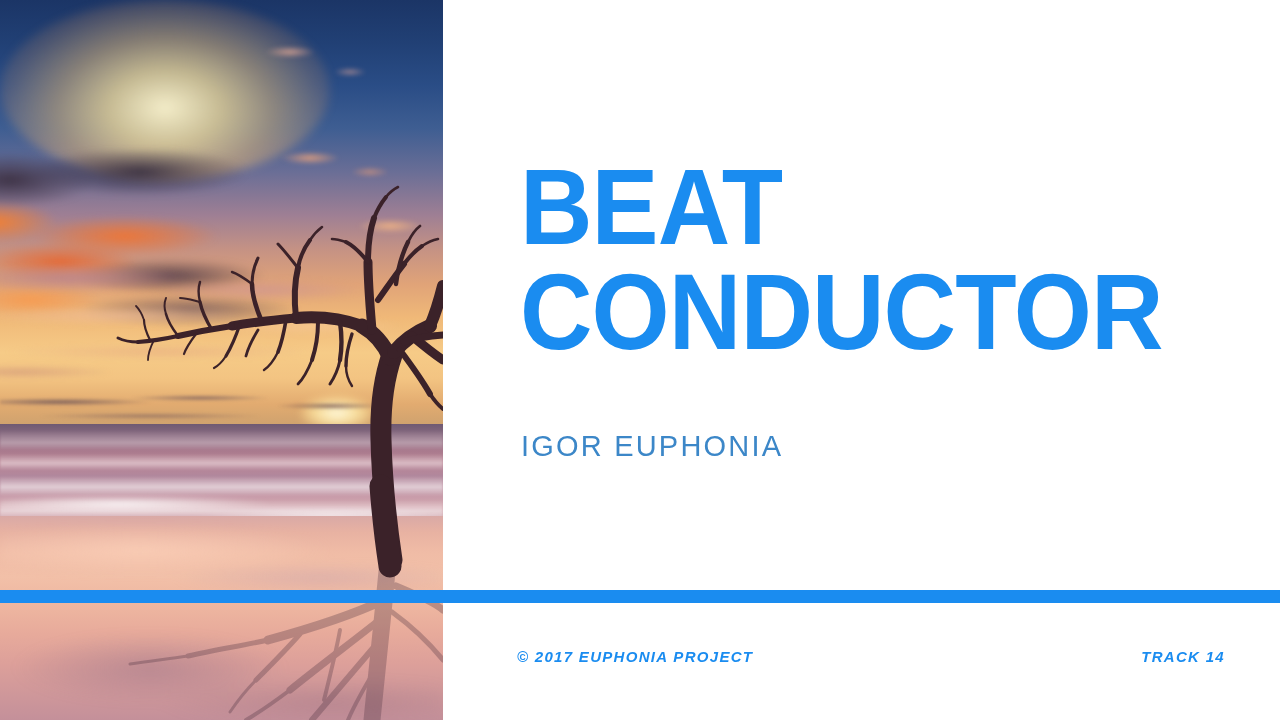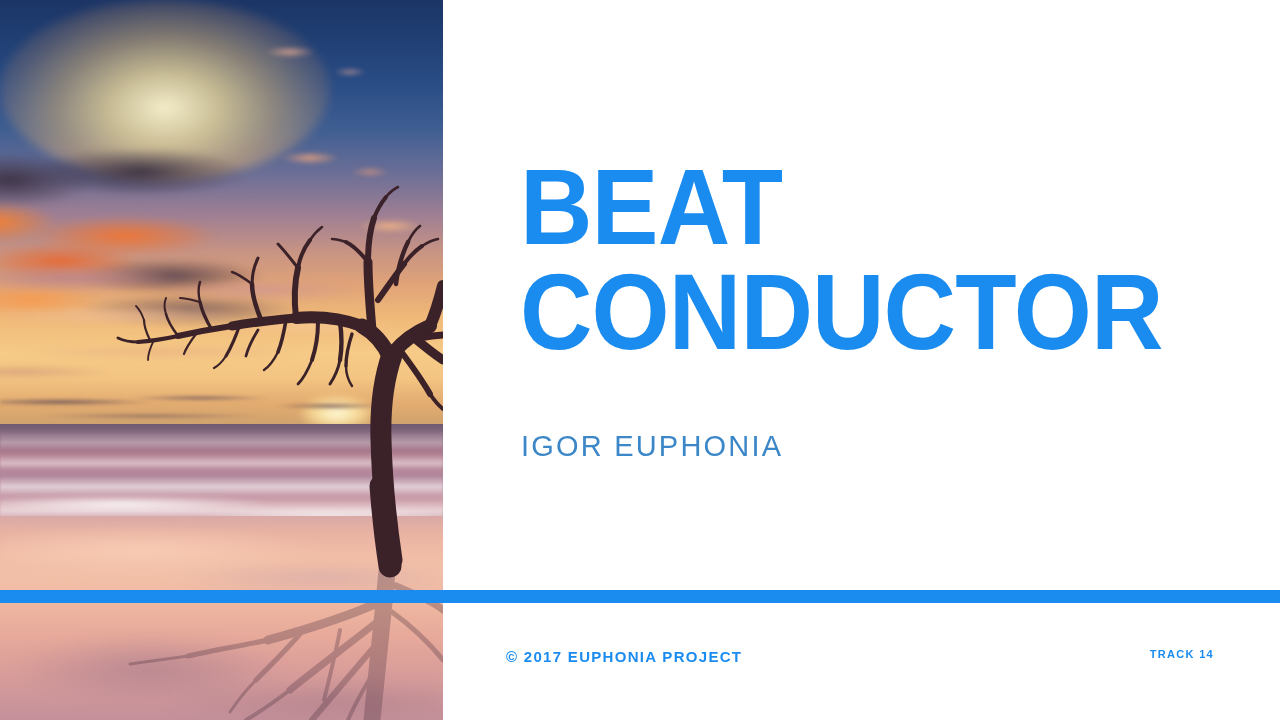--- a/index.html
+++ b/index.html
@@ -225,39 +225,39 @@
   .divider {
     position:absolute;
     left:0; top:590px;
     width:1280px; height:13px;
     background:#1a8cf0;
   }
 
   
   .footer {
     position:absolute;
-    left:432px; top:603px;
-    width:837px; height:89px;
+    left:443px; top:603px;
+    width:837px; height:89px;font-style:italic;
   }
   .copyright {
     position:absolute;
     left:74px; top:45px;
     color:#1a8cf0;
     font-family:"Liberation Sans", sans-serif;
     font-weight:bold;
     font-size:15px;
     letter-spacing:1.3px;
   }
   .track {
     position:absolute;
     right:55px; top:45px;
     color:#1a8cf0;
     font-family:"Liberation Sans", sans-serif;
     font-weight:bold;
-    font-size:11px;
+    font-size:15px;
     letter-spacing:1.3px;
   }
 </style>
 </head>
 <body>
 
 <div class="slide">
 
   <div class="photo">
     <div class="layer sky"></div>

